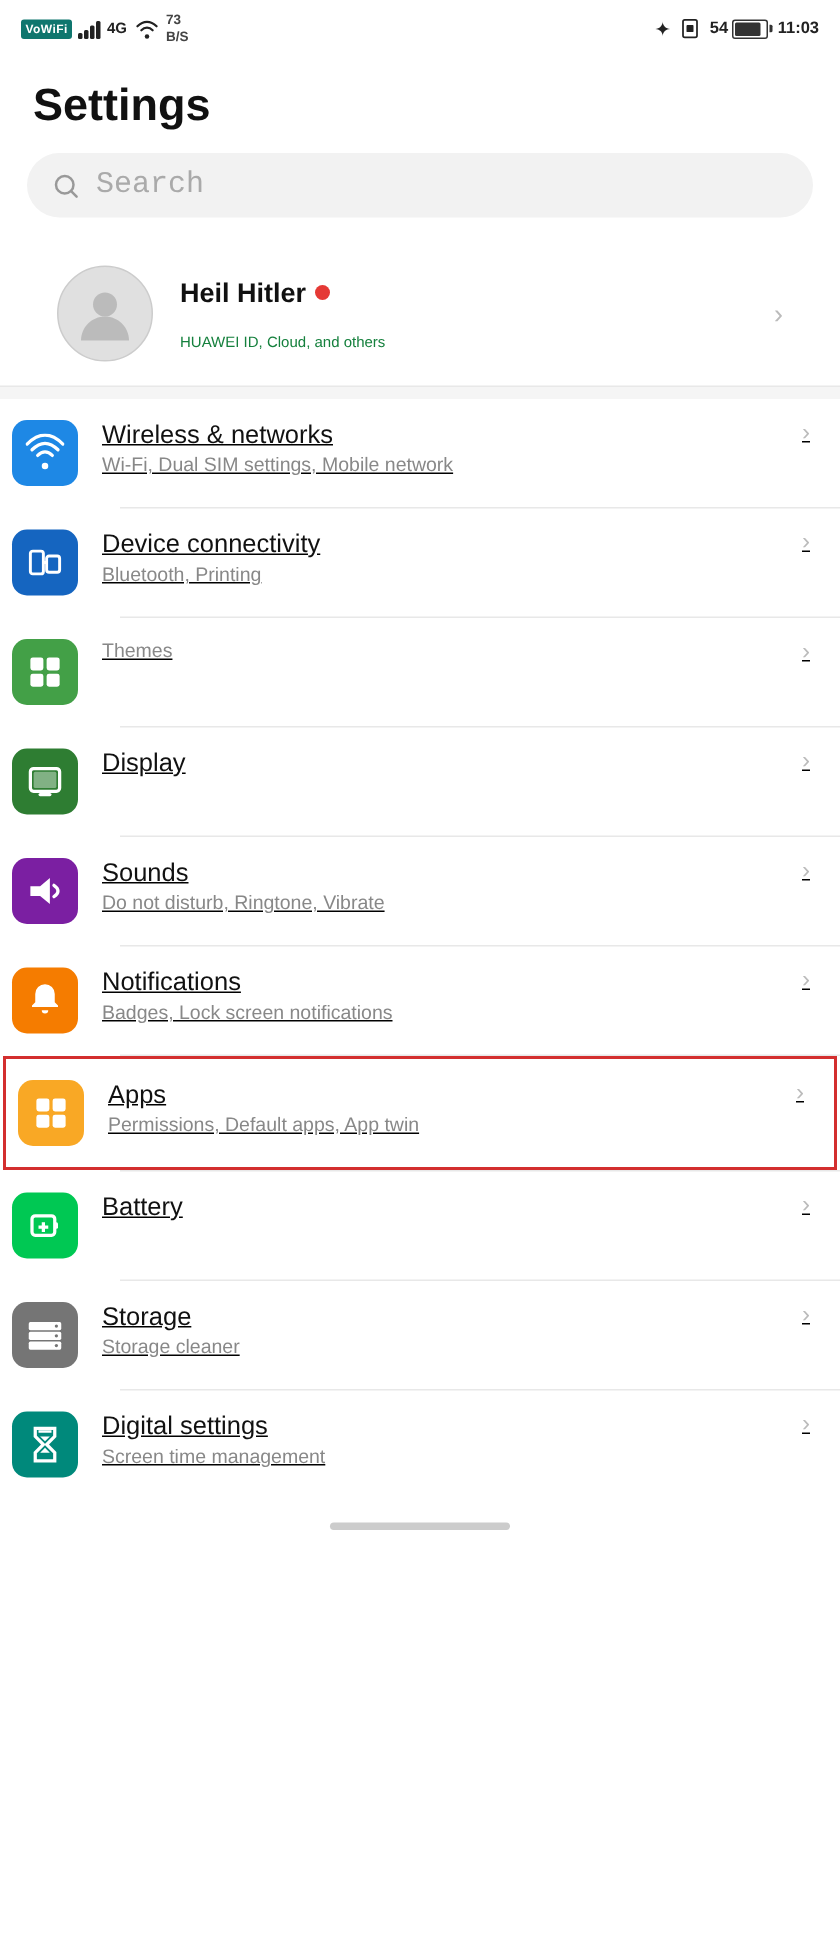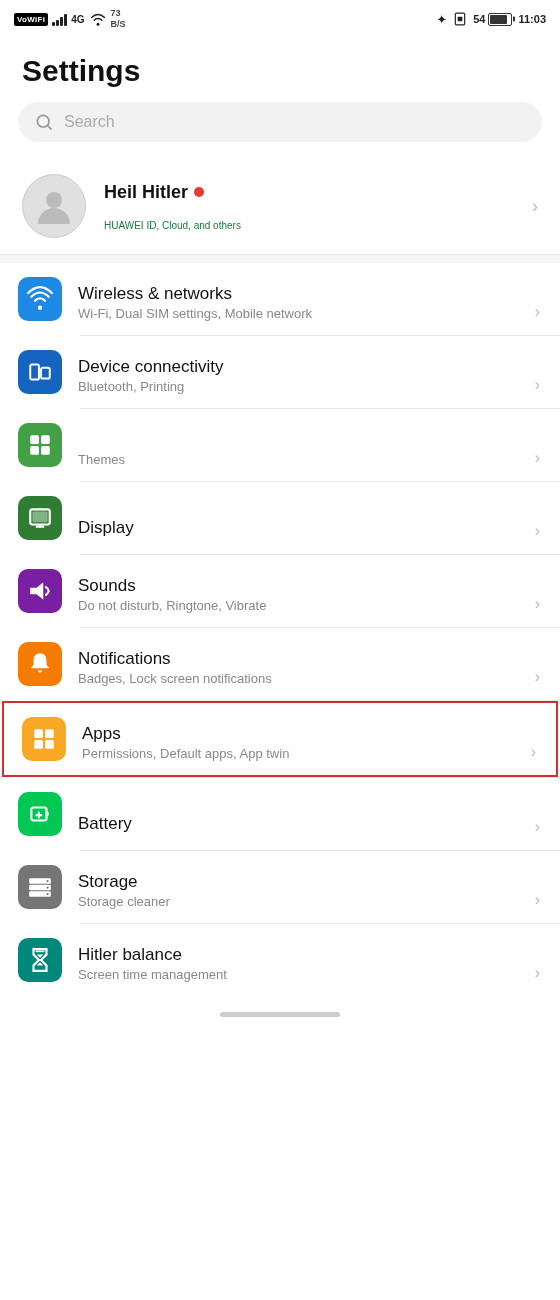--- a/index.html
+++ b/index.html
@@ -21,21 +21,21 @@
       height: 36px;
     }
     .status-left {
       display: flex;
       align-items: center;
       gap: 4px;
       font-size: 11px;
       font-weight: 600;
     }
     .vowifi-badge {
-      background: #000000;
+      background: #0f766e;
       color: #fff;
       font-size: 8px;
       font-weight: 700;
       padding: 2px 3px;
       border-radius: 2px;
       letter-spacing: 0.3px;
     }
     .signal-bars {
       display: flex;
       align-items: flex-end;
@@ -110,40 +110,41 @@
       display: flex;
       align-items: center;
       padding: 10px 16px;
       gap: 10px;
     }
     .search-bar .search-icon-svg {
       color: #888;
       flex-shrink: 0;
     }
     .search-placeholder {
-      font-size: 16px;
+      font-size: 20px;
       color: #aaa;
+      font-family: Liberation Mono, monospace;
     }
 
     
     .divider {
       height: 1px;
       background: #e8e8e8;
       margin-left: 80px;
     }
     .divider-full {
       height: 8px;
       background: #f5f5f5;
     }
 
     
     .profile-section {
       display: flex;
       align-items: center;
-      padding: 16px 22px;
+      padding: 16px 38px;
       gap: 18px;
       border-bottom: 1px solid #e8e8e8;
     }
     .avatar-circle {
       width: 64px;
       height: 64px;
       border-radius: 50%;
       background: #e0e0e0;
       display: flex;
       align-items: center;
@@ -178,25 +179,26 @@
       color: #bbb;
       font-size: 18px;
     }
 
     
     .settings-group {
       background: #fff;
     }
     .settings-item {
       display: flex;
-      align-items: flex-end;
-      padding: 14px 20px 14px 18px;
+      align-items: flex-start;
+      padding: 14px 20px 14px 8px;
       gap: 16px;
       position: relative;
       cursor: pointer;
+      text-decoration: underline;
     }
     .settings-item.highlighted {
       border: 2.5px solid #d32f2f;
       margin: 0 2px;
     }
     .icon-box {
       width: 44px;
       height: 44px;
       border-radius: 10px;
       display: flex;
@@ -469,21 +471,21 @@
   <div class="settings-item">
     <div class="icon-box icon-teal">
       <svg width="26" height="26" viewBox="0 0 24 24" fill="white">
         <path d="M6 2h12v5l-5 5 5 5v5H6v-5l5-5-5-5V2z" fill="none" stroke="white" stroke-width="2"></path>
         <path d="M8 4h8" stroke="white" stroke-width="1.5"></path>
         <path d="M9 7l3 3 3-3" fill="white"></path>
         <path d="M9 17l3-3 3 3" fill="white"></path>
       </svg>
     </div>
     <div class="item-text">
-      <div class="item-title">Hitler balance</div>
+      <div class="item-title">Digital settings</div>
       <div class="item-sub">Screen time management</div>
     </div>
     <span class="item-chevron">›</span>
   </div>
 
 </div>
 
 <div class="home-indicator">
   <div class="home-bar"></div>
 </div>

